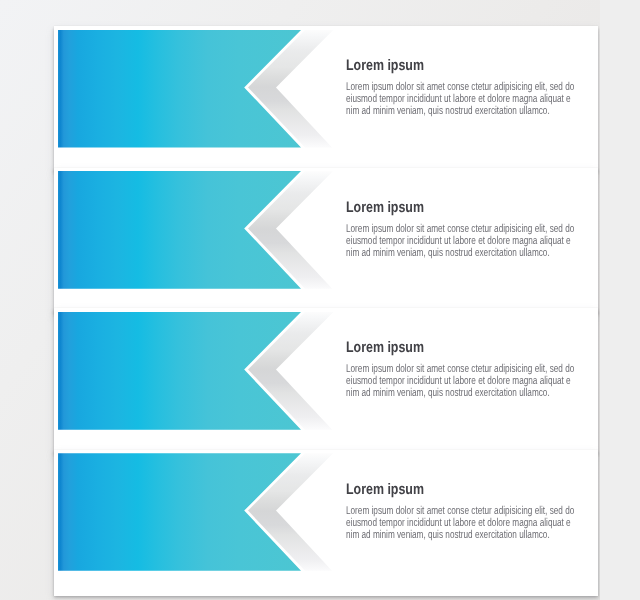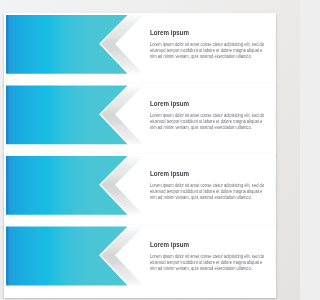--- a/index.html
+++ b/index.html
@@ -3,21 +3,21 @@
 <meta charset="utf-8">
 <style>
   html,body{margin:0;padding:0;}
   body{width:300px;height:300px;overflow:hidden;
        font-family:"Liberation Sans",sans-serif;background:#eeeeee;}
 
   #stage{position:relative;width:300px;height:300px;overflow:hidden;
     background:linear-gradient(127deg,#f2f3f5 0%,#efefef 28%,#ecebea 52%,#e9e7e6 74%,#e4e3e2 100%);
   }
 
-  .banner{position:absolute;left:4px;width:271.5px;height:73px;text-align:right;}
+  .banner{position:absolute;left:27px;width:271.5px;height:73px;text-align:right;}
 
   
   .shadow{position:absolute;left:0;top:0;right:0;bottom:0;
           box-shadow:0 0.9px 1.5px rgba(90,90,95,.40),
                      0 1.8px 4.2px rgba(140,140,145,.20),
                      0 0 0.6px rgba(150,150,155,.16);}
 
   .card{position:absolute;inset:0;background:#ffffff;overflow:hidden;}
 
   

